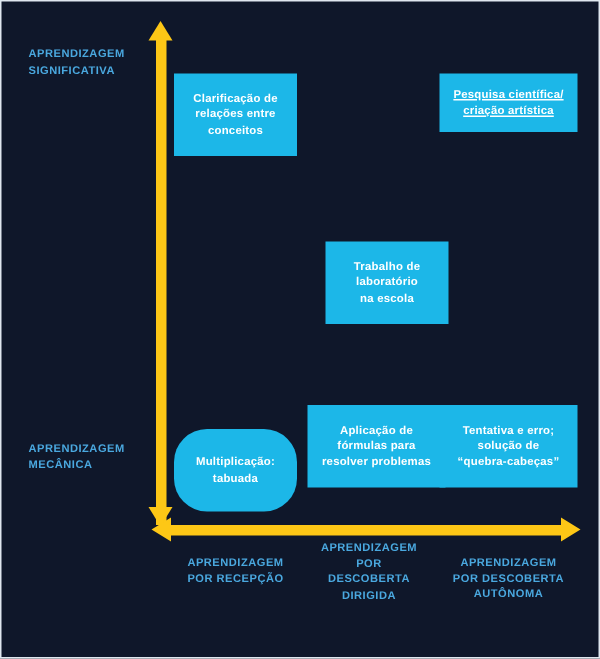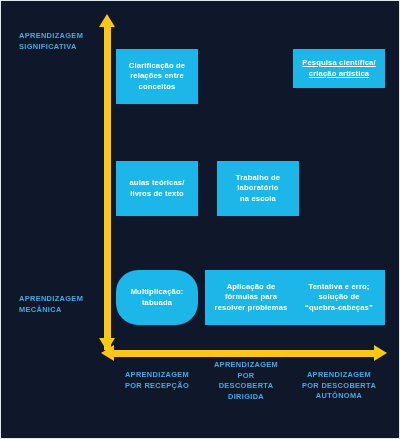--- a/index.html
+++ b/index.html
@@ -124,21 +124,21 @@
 
   
   #box-r1c1 { left: 115px; top: 48px;  width: 82px; height: 55px; }
   #box-r1c2 { left: 204px; top: 48px;  width: 82px; height: 55px; }
   #box-r1c3 { left: 292px; top: 48px;  width: 92px; height: 39px; text-decoration: underline; }
   
   #box-r2c1 { left: 115px; top: 160px; width: 82px; height: 55px; }
   #box-r2c2 { left: 216px; top: 160px; width: 82px; height: 55px; }
   #box-r2c3 { left: 292px; top: 152px; width: 92px; height: 64px; }
   
-  #box-r3c1 { left: 115px; top: 269px; width: 82px; height: 55px; border-radius: 22px; }
+  #box-r3c1 { left: 115px; top: 285px; width: 82px; height: 55px; border-radius: 22px; }
   #box-r3c2 { left: 204px; top: 269px; width: 92px; height: 55px; }
   #box-r3c3 { left: 292px; top: 269px; width: 92px; height: 55px; }
 </style>
 </head>
 <body>
 
 <div id="page">
 
   <div class="v-arrow-up"></div>
   <div class="v-axis-line"></div>
@@ -162,22 +162,20 @@
   <div class="x-caption" id="cap-autonoma">APRENDIZAGEM
 POR DESCOBERTA
 AUTÔNOMA</div>
 
   <div class="box" id="box-r1c1">Clarificação de
 relações entre
 conceitos</div>
   <div class="box" id="box-r1c3">Pesquisa científica/
 criação artística</div>
 
-  <div class="box" id="box-r2c1">aulas teóricas/
-livros de texto</div>
   <div class="box" id="box-r2c2">Trabalho de
 laboratório
 na escola</div>
 
   <div class="box" id="box-r3c1">Multiplicação:
 tabuada</div>
   <div class="box" id="box-r3c2">Aplicação de
 fórmulas para
 resolver problemas</div>
   <div class="box" id="box-r3c3">Tentativa e erro;

